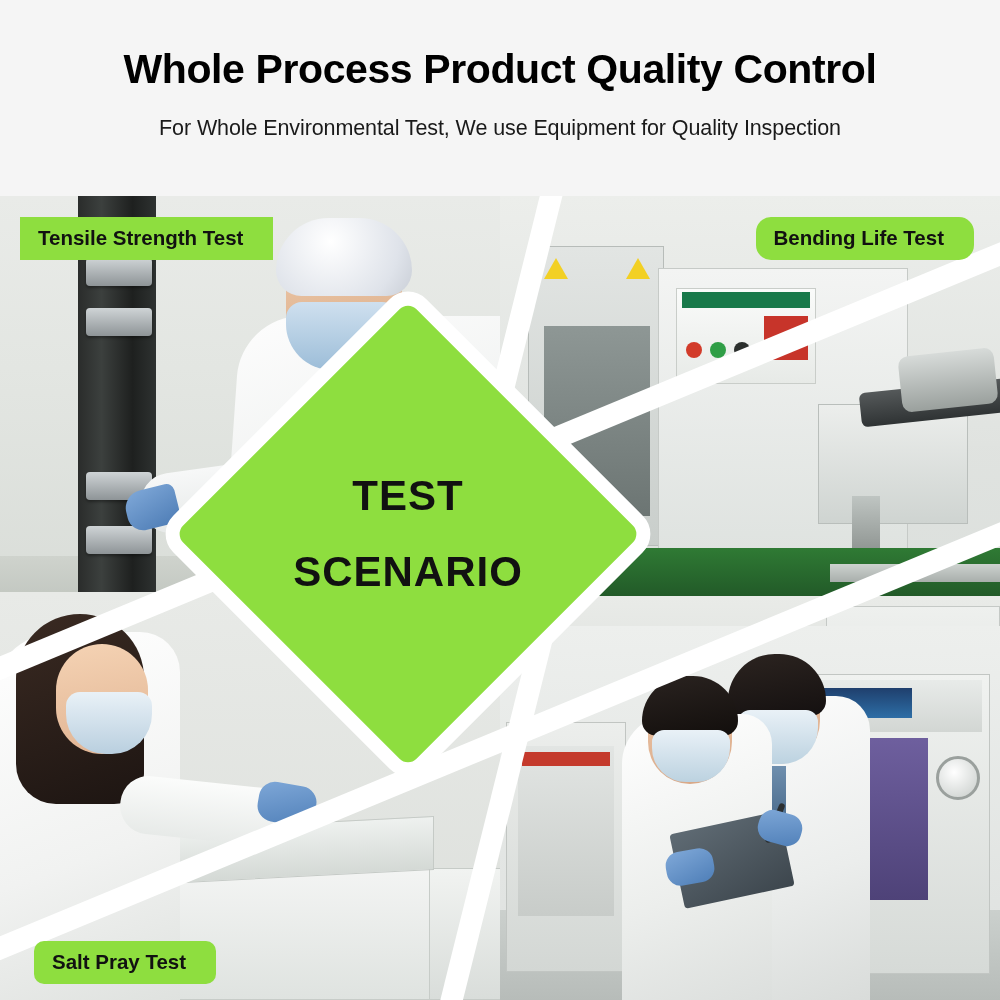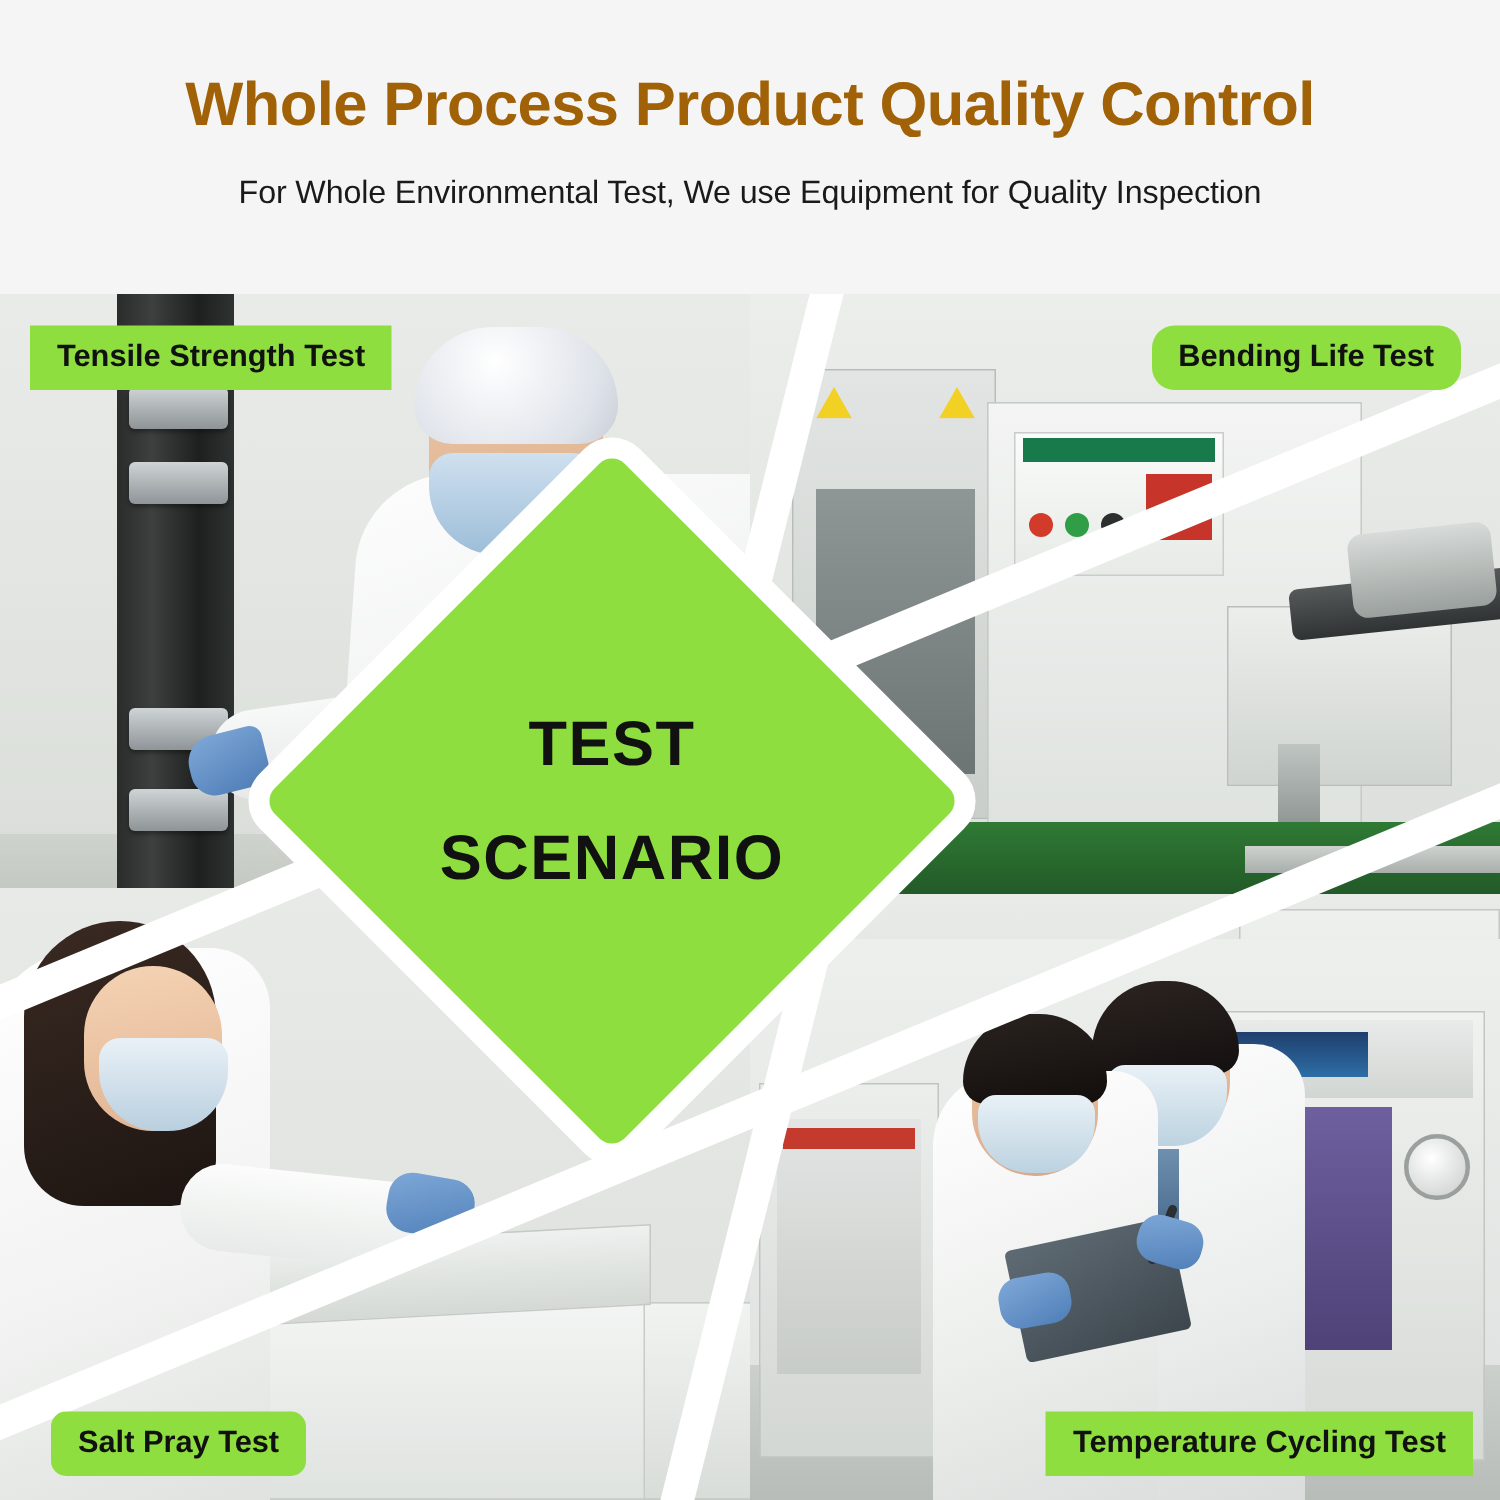--- a/index.html
+++ b/index.html
@@ -11,21 +11,21 @@
   }
   .page { position: relative; width: 1000px; height: 1000px; background: #fff; }
 
   
   .header {
     position: absolute; left: 0; top: 0; width: 1000px; height: 196px;
     background: #f5f5f5;
     display: flex; flex-direction: column; align-items: center; justify-content: center;
   }
   .header-title {
-    font-size: 41px; font-weight: bold; color: #a16207;
+    font-size: 41px; font-weight: bold; color: #000000;
     letter-spacing: -0.4px; line-height: 1.1; text-align: center;
     margin-top: -8px;
   }
   .header-sub {
     font-size: 21.5px; color: #1a1a1a; text-align: center;
     margin-top: 24px; letter-spacing: -0.1px;
   }
 
   
   .collage {
@@ -326,21 +326,21 @@
     color: #111111; font-weight: bold; letter-spacing: 1px;
   }
   .diamond-line1 { font-size: 42px; }
   .diamond-line2 { font-size: 42px; margin-top: 28px; }
 
   
   .tag {
     position: absolute; z-index: 8;
     background: #8ede3f; color: #111111;
     font-size: 20.5px; font-weight: bold;
-    padding: 9px 18px 10px 18px;
+    padding: 9px 30px 10px 18px;
     white-space: nowrap;
   }
   .tag-tensile { left: 20px; top: 21px; }
   .tag-bending { right: 26px; top: 21px; border-radius: 15px; }
   .tag-salt { left: 34px; bottom: 16px; border-radius: 10px; }
   .tag-temp { right: 18px; bottom: 16px; }
 </style>
 </head>
 <body>
 
@@ -457,16 +457,15 @@
     <div class="diamond">
       <div class="diamond-inner">
         <span class="diamond-line1">TEST</span>
         <span class="diamond-line2">SCENARIO</span>
       </div>
     </div>
 
     <div class="tag tag-tensile">Tensile Strength Test</div>
     <div class="tag tag-bending">Bending Life Test</div>
     <div class="tag tag-salt">Salt Pray Test</div>
-    <div class="tag tag-temp">Temperature Cycling Test</div>
 
   </div>
 </div>
 
 </body></html>

